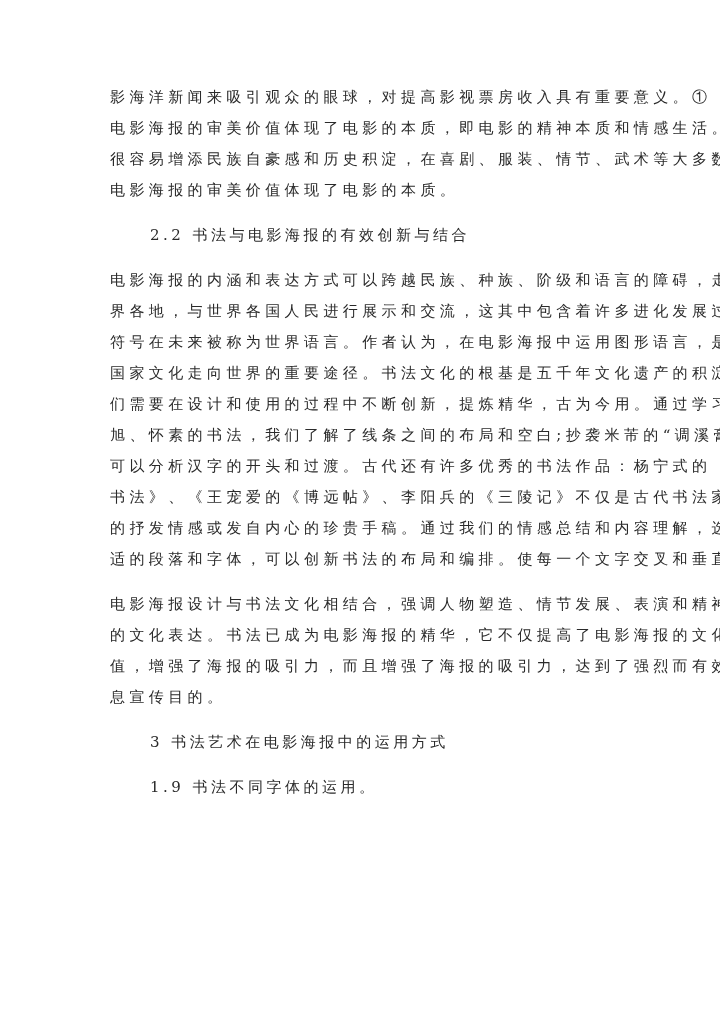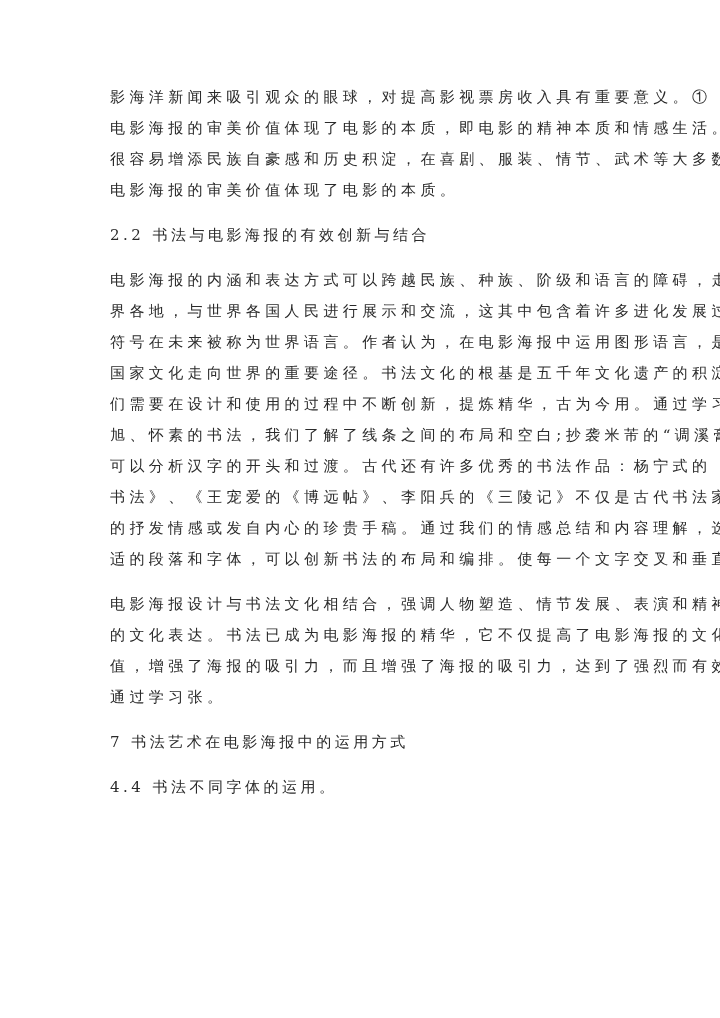--- a/index.html
+++ b/index.html
@@ -7,21 +7,21 @@
   .page {
     position: absolute; left: 110px; top: 82px; width: 500px;
     font-family: "DejaVu Serif", "Liberation Serif", serif;
     color: #2a2a2a; font-size: 15px;
   }
   .line {
     height: 31px; line-height: 31px; white-space: nowrap;
     letter-spacing: 4.4px;
   }
   .gap { height: 14px; }
-  .heading { height: 31px; line-height: 31px; white-space: nowrap; letter-spacing: 3.5px; }
+  .heading { height: 31px; line-height: 31px; white-space: nowrap; letter-spacing: 3.5px; margin-left: 40px; }
 </style>
 </head>
 <body>
 
 <div class="page">
   <div class="paragraph">
     <div class="line">影海洋新闻来吸引观众的眼球，对提高影视票房收入具有重要意义。① 因此，</div>
     <div class="line">电影海报的审美价值体现了电影的本质，即电影的精神本质和情感生活。书法</div>
     <div class="line">很容易增添民族自豪感和历史积淀，在喜剧、服装、情节、武术等大多数类型</div>
     <div class="line">电影海报的审美价值体现了电影的本质。</div>
@@ -39,19 +39,19 @@
     <div class="line">可以分析汉字的开头和过渡。古代还有许多优秀的书法作品：杨宁式的《韭花</div>
     <div class="line">书法》、《王宠爱的《博远帖》、李阳兵的《三陵记》不仅是古代书法家留下</div>
     <div class="line">的抒发情感或发自内心的珍贵手稿。通过我们的情感总结和内容理解，选择合</div>
     <div class="line">适的段落和字体，可以创新书法的布局和编排。使每一个文字交叉和垂直地应</div>
   </div>
   <div class="gap"></div>
   <div class="paragraph">
     <div class="line">电影海报设计与书法文化相结合，强调人物塑造、情节发展、表演和精神生活</div>
     <div class="line">的文化表达。书法已成为电影海报的精华，它不仅提高了电影海报的文化价</div>
     <div class="line">值，增强了海报的吸引力，而且增强了海报的吸引力，达到了强烈而有效的信</div>
-    <div class="line">通过学习张。</div>
+    <div class="line">息宣传目的。</div>
   </div>
   <div class="gap"></div>
-  <div class="heading">7 书法艺术在电影海报中的运用方式</div>
+  <div class="heading">3 书法艺术在电影海报中的运用方式</div>
   <div class="gap"></div>
-  <div class="heading">4.4 书法不同字体的运用。</div>
+  <div class="heading">1.9 书法不同字体的运用。</div>
 </div>
 
 </body></html>

